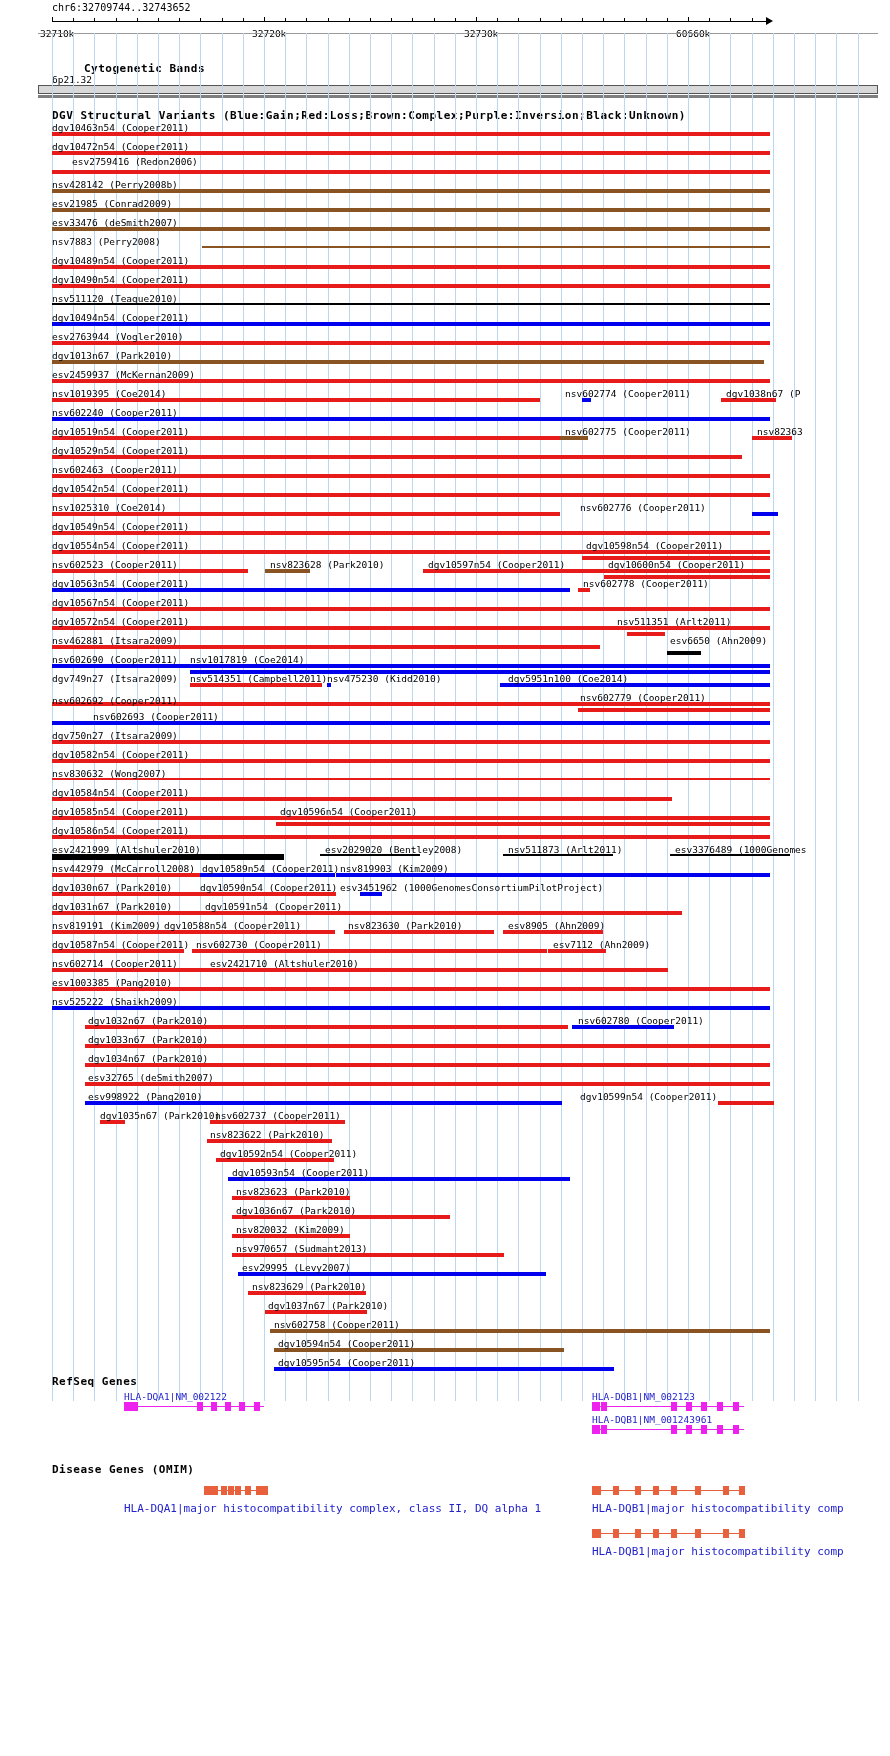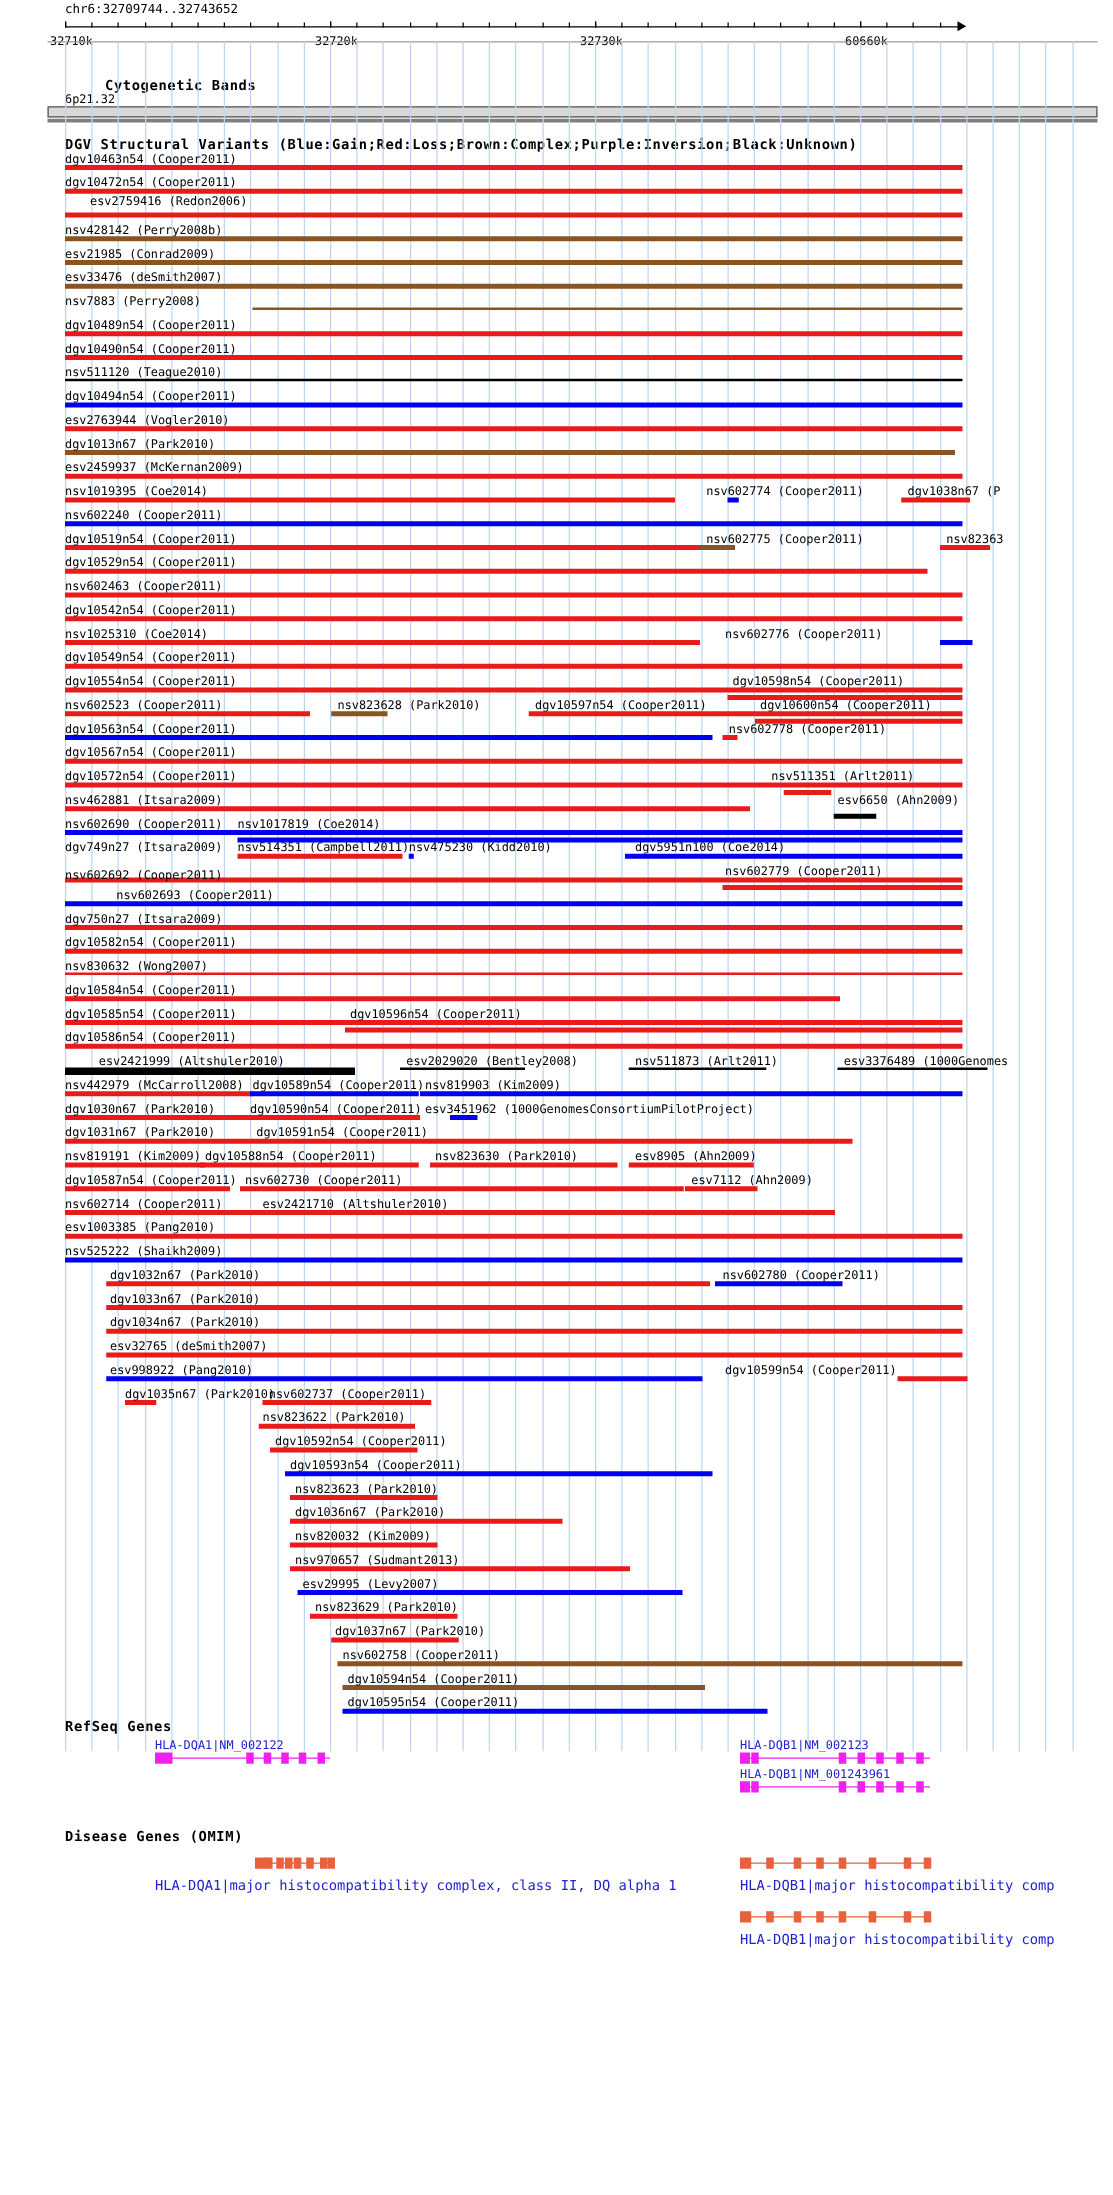--- a/index.html
+++ b/index.html
@@ -234,21 +234,21 @@
       <div class="bar" style="left: 52px; top: 778px; width: 718px; height: 2px; background: rgb(232, 27, 27);"></div>
       <div class="lbl" style="left: 52px; top: 768px;">nsv830632 (Wong2007)</div>
       <div class="bar" style="left: 52px; top: 797px; width: 620px; height: 4px; background: rgb(232, 27, 27);"></div>
       <div class="lbl" style="left: 52px; top: 787px;">dgv10584n54 (Cooper2011)</div>
       <div class="bar" style="left: 52px; top: 816px; width: 718px; height: 4px; background: rgb(232, 27, 27);"></div>
       <div class="lbl" style="left: 52px; top: 806px;">dgv10585n54 (Cooper2011)</div>
       <div class="lbl" style="left: 280px; top: 806px;">dgv10596n54 (Cooper2011)</div>
       <div class="bar" style="left: 52px; top: 835px; width: 718px; height: 4px; background: rgb(232, 27, 27);"></div>
       <div class="lbl" style="left: 52px; top: 825px;">dgv10586n54 (Cooper2011)</div>
       <div class="bar" style="left: 52px; top: 854px; width: 232px; height: 6px; background: rgb(0, 0, 0);"></div>
-      <div class="lbl" style="left: 52px; top: 844px; padding-left: 27px;">esv2421999 (Altshuler2010)</div>
+      <div class="lbl" style="left: 52px; top: 844px;">esv2421999 (Altshuler2010)</div>
       <div class="bar" style="left: 320px; top: 854px; width: 100px; height: 2px; background: rgb(0, 0, 0);"></div>
       <div class="lbl" style="left: 325px; top: 844px;">esv2029020 (Bentley2008)</div>
       <div class="bar" style="left: 503px; top: 854px; width: 110px; height: 2px; background: rgb(0, 0, 0);"></div>
       <div class="lbl" style="left: 508px; top: 844px;">nsv511873 (Arlt2011)</div>
       <div class="bar" style="left: 670px; top: 854px; width: 120px; height: 2px; background: rgb(0, 0, 0);"></div>
       <div class="lbl" style="left: 675px; top: 844px;">esv3376489 (1000Genomes</div>
       <div class="bar" style="left: 52px; top: 873px; width: 150px; height: 4px; background: rgb(232, 27, 27);"></div>
       <div class="lbl" style="left: 52px; top: 863px;">nsv442979 (McCarroll2008)</div>
       <div class="bar" style="left: 200px; top: 873px; width: 135px; height: 4px; background: rgb(0, 0, 238);"></div>
       <div class="lbl" style="left: 202px; top: 863px;">dgv10589n54 (Cooper2011)</div>

